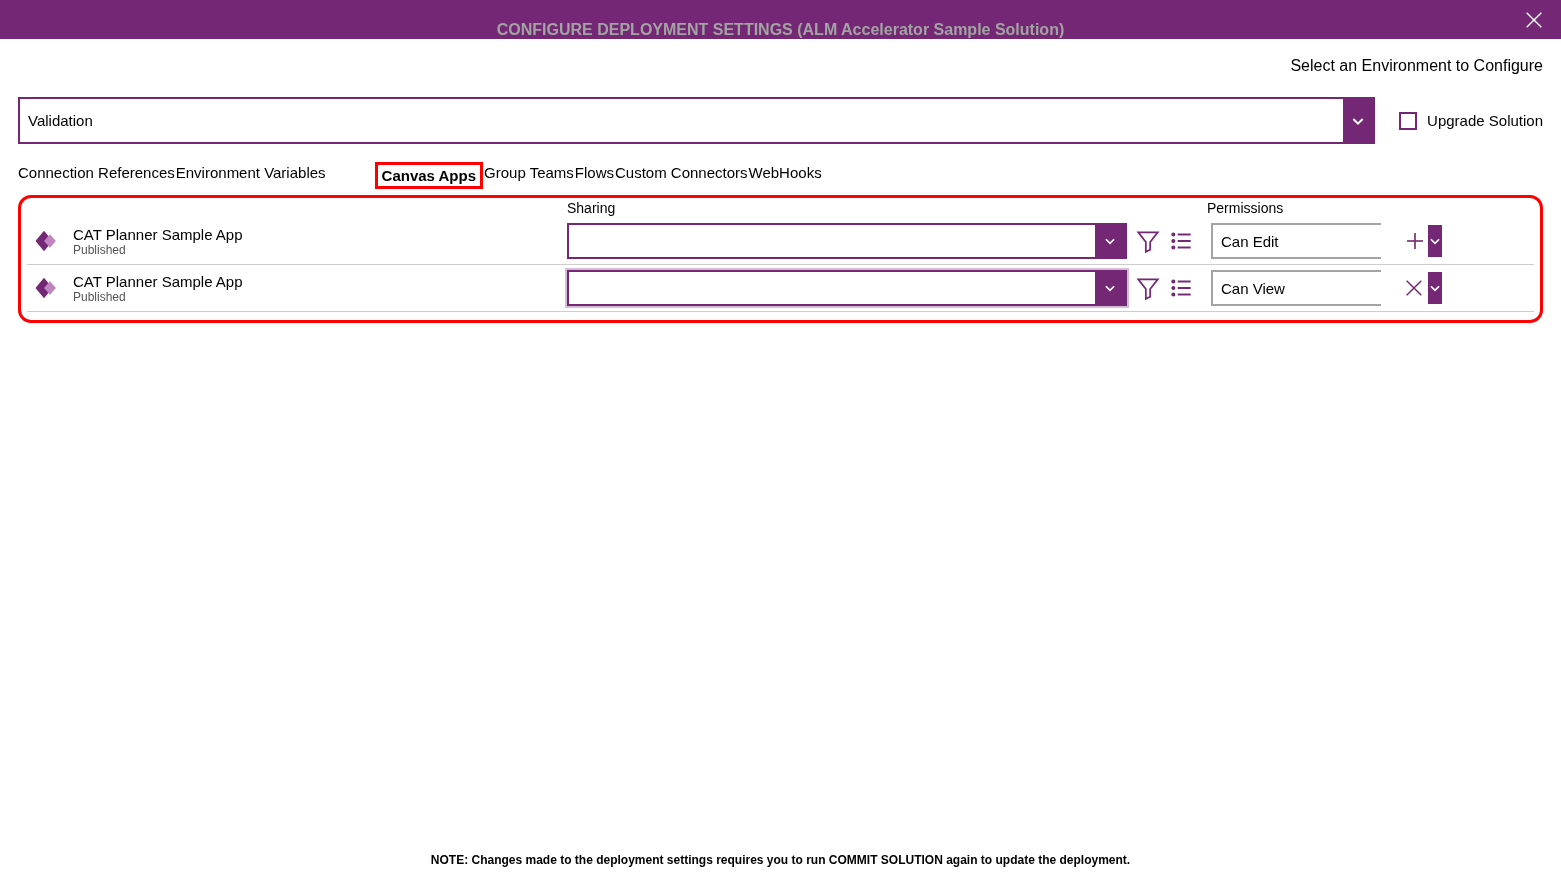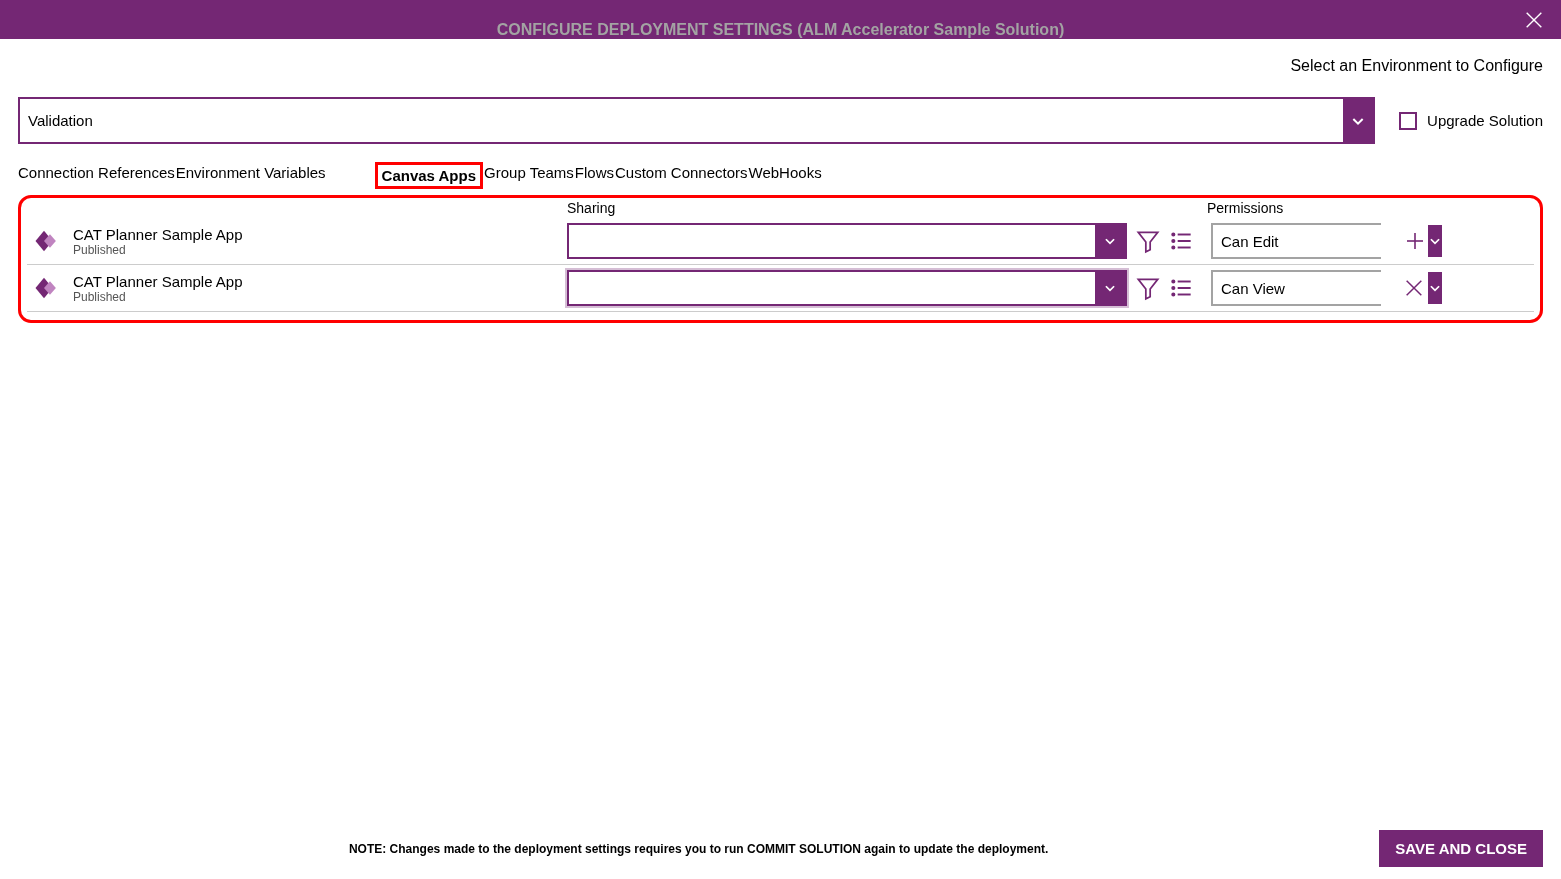--- a/index.html
+++ b/index.html
@@ -320,14 +320,13 @@
             <line x1="20" y1="4" x2="4" y2="20"></line>
           </svg>
       </div>
     </div>
 
   </div>
 </div>
 
 <div class="footer">
   <div class="footer-note">NOTE: Changes made to the deployment settings requires you to run COMMIT SOLUTION again to update the deployment.</div>
-  <button class="save-btn">SAVE AND CLOSE</button>
 </div>
 
 </body></html>

